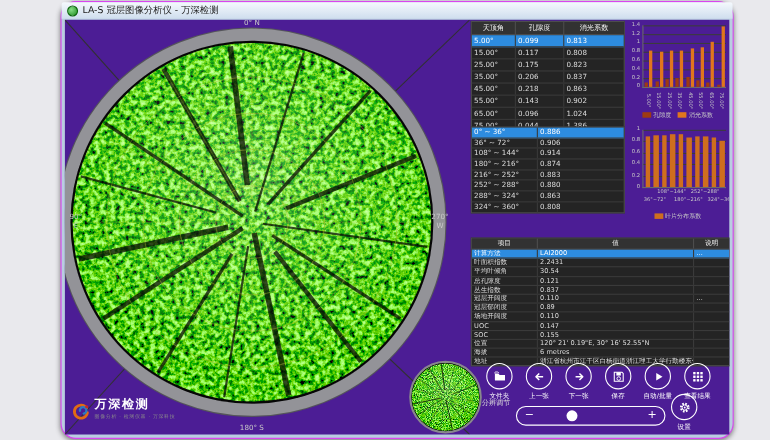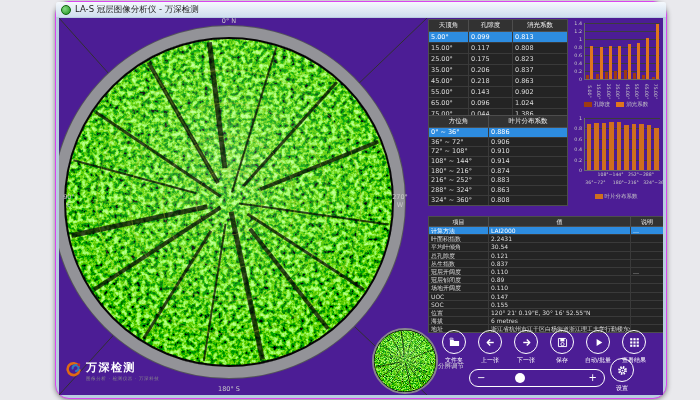--- a/index.html
+++ b/index.html
@@ -81,21 +81,21 @@
 
   .slider-label{position:absolute;left:379px;top:344px;font-size:6.5px;color:#ddd}
   .slider{position:absolute;left:410px;top:351px;width:134px;height:16px;border:1.6px solid #fff;border-radius:10px;color:#fff}
   .slider-minus{position:absolute;left:7px;top:1px;font-size:10px;line-height:14px}
   .slider-plus{position:absolute;right:7px;top:1px;font-size:10px;line-height:14px}
   .slider-thumb{position:absolute;top:50%;width:10px;height:10px;background:#fff;border-radius:50%;transform:translate(-50%,-50%)}
 
   .settings{position:absolute;left:548px;top:340px;width:30px;display:flex;flex-direction:column;align-items:center;gap:2px;cursor:pointer}
 
   
-  .logo{position:absolute;left:6px;top:342px;display:flex;align-items:flex-start;gap:4px;color:#fff}
+  .logo{position:absolute;left:6px;top:342px;display:flex;align-items:flex-end;gap:4px;color:#fff}
   .logo-col{display:flex;flex-direction:column;gap:1px}
   .logo-title{font-size:11px;font-weight:bold;letter-spacing:1.5px}
   .logo-sub{font-size:4.5px;color:#8b8b8b;letter-spacing:.6px}
 </style>
 </head>
 <body>
 
 <svg width="0" height="0" style="position:absolute">
   <defs>
     <clipPath id="canopyClip">
@@ -297,48 +297,44 @@
             <span>孔隙度</span>
           </span>
           <span class="lg-item">
             <span class="lg-swatch" style="background: rgb(224, 118, 29);"></span>
             <span>消光系数</span>
           </span>
         </div>
     </div>
 
     <div class="tbl tbl-azimuth">
-      <div class="thead">
-          <div class="th">方位角</div>
-          <div class="th">叶片分布系数</div>
-        </div>
       <div class="tbody">
           <div class="tr sel">
             <div class="td">0° ~ 36°</div>
             <div class="td">0.886</div>
           </div>
           <div class="tr">
             <div class="td">36° ~ 72°</div>
             <div class="td">0.906</div>
           </div>
           <div class="tr">
-            <div class="td">72° ~ 108°</div>
-            <div class="td">0.910</div>
-          </div>
-          <div class="tr">
             <div class="td">108° ~ 144°</div>
             <div class="td">0.914</div>
           </div>
           <div class="tr">
             <div class="td">180° ~ 216°</div>
             <div class="td">0.874</div>
           </div>
           <div class="tr">
             <div class="td">216° ~ 252°</div>
             <div class="td">0.883</div>
+          </div>
+          <div class="tr">
+            <div class="td">252° ~ 288°</div>
+            <div class="td">0.880</div>
           </div>
           <div class="tr">
             <div class="td">288° ~ 324°</div>
             <div class="td">0.863</div>
           </div>
           <div class="tr">
             <div class="td">324° ~ 360°</div>
             <div class="td">0.808</div>
           </div>
         </div>

